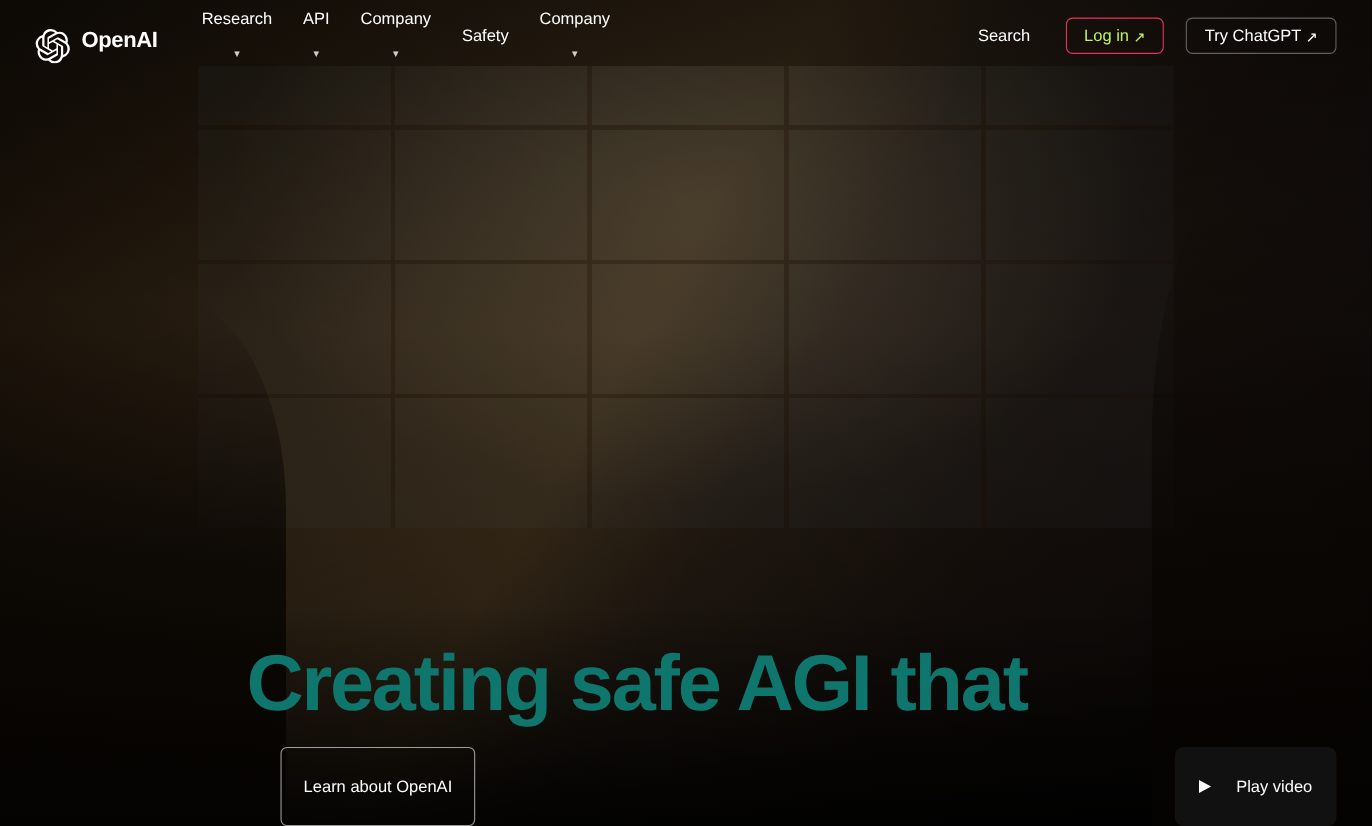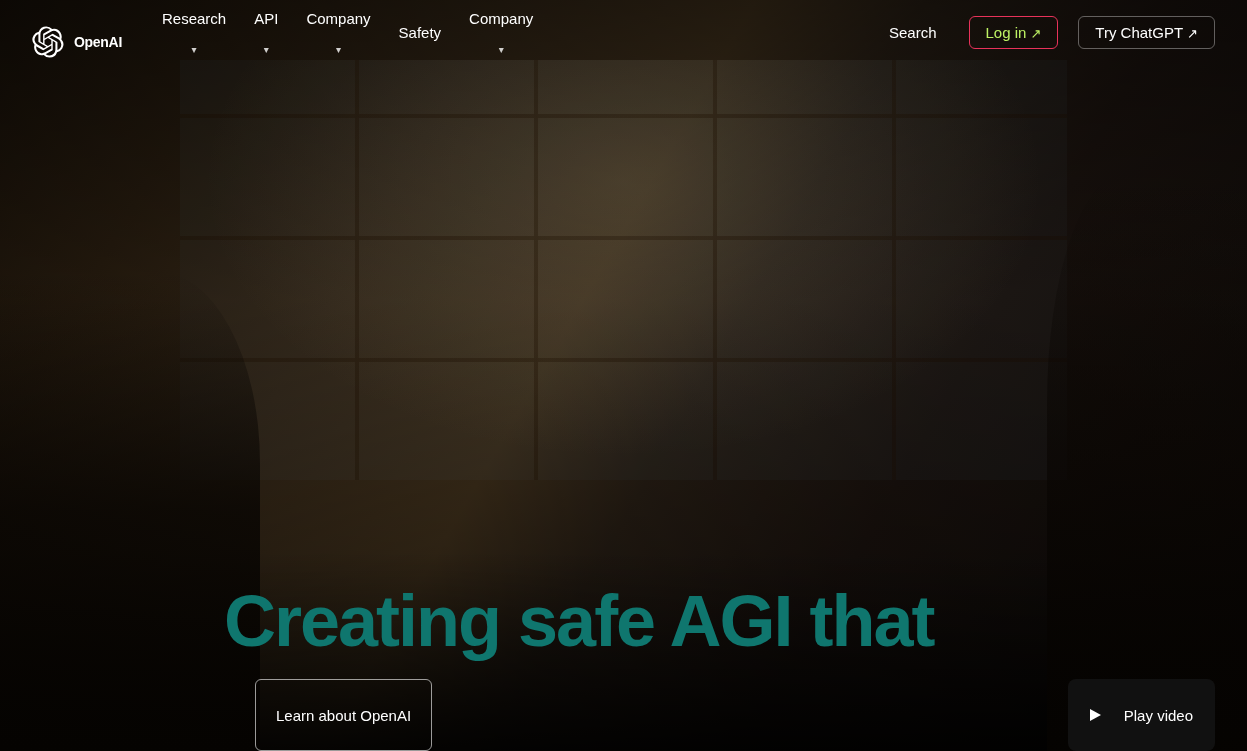--- a/index.html
+++ b/index.html
@@ -59,24 +59,23 @@
       height: 64px;
       display: flex;
       align-items: center;
       padding: 0 32px;
       z-index: 100;
       gap: 0;
     }
 
     .nav-logo {
       display: flex;
-      align-items: center;
       gap: 10px;
       color: #fff;
-      font-size: 14px;
+      font-size: 20px;
       font-weight: 600;
       letter-spacing: -0.3px;
       flex-shrink: 0;
       cursor: pointer;
       text-decoration: none;
       margin-top: 20px;
     }
 
     .logo-icon {
       width: 32px;

